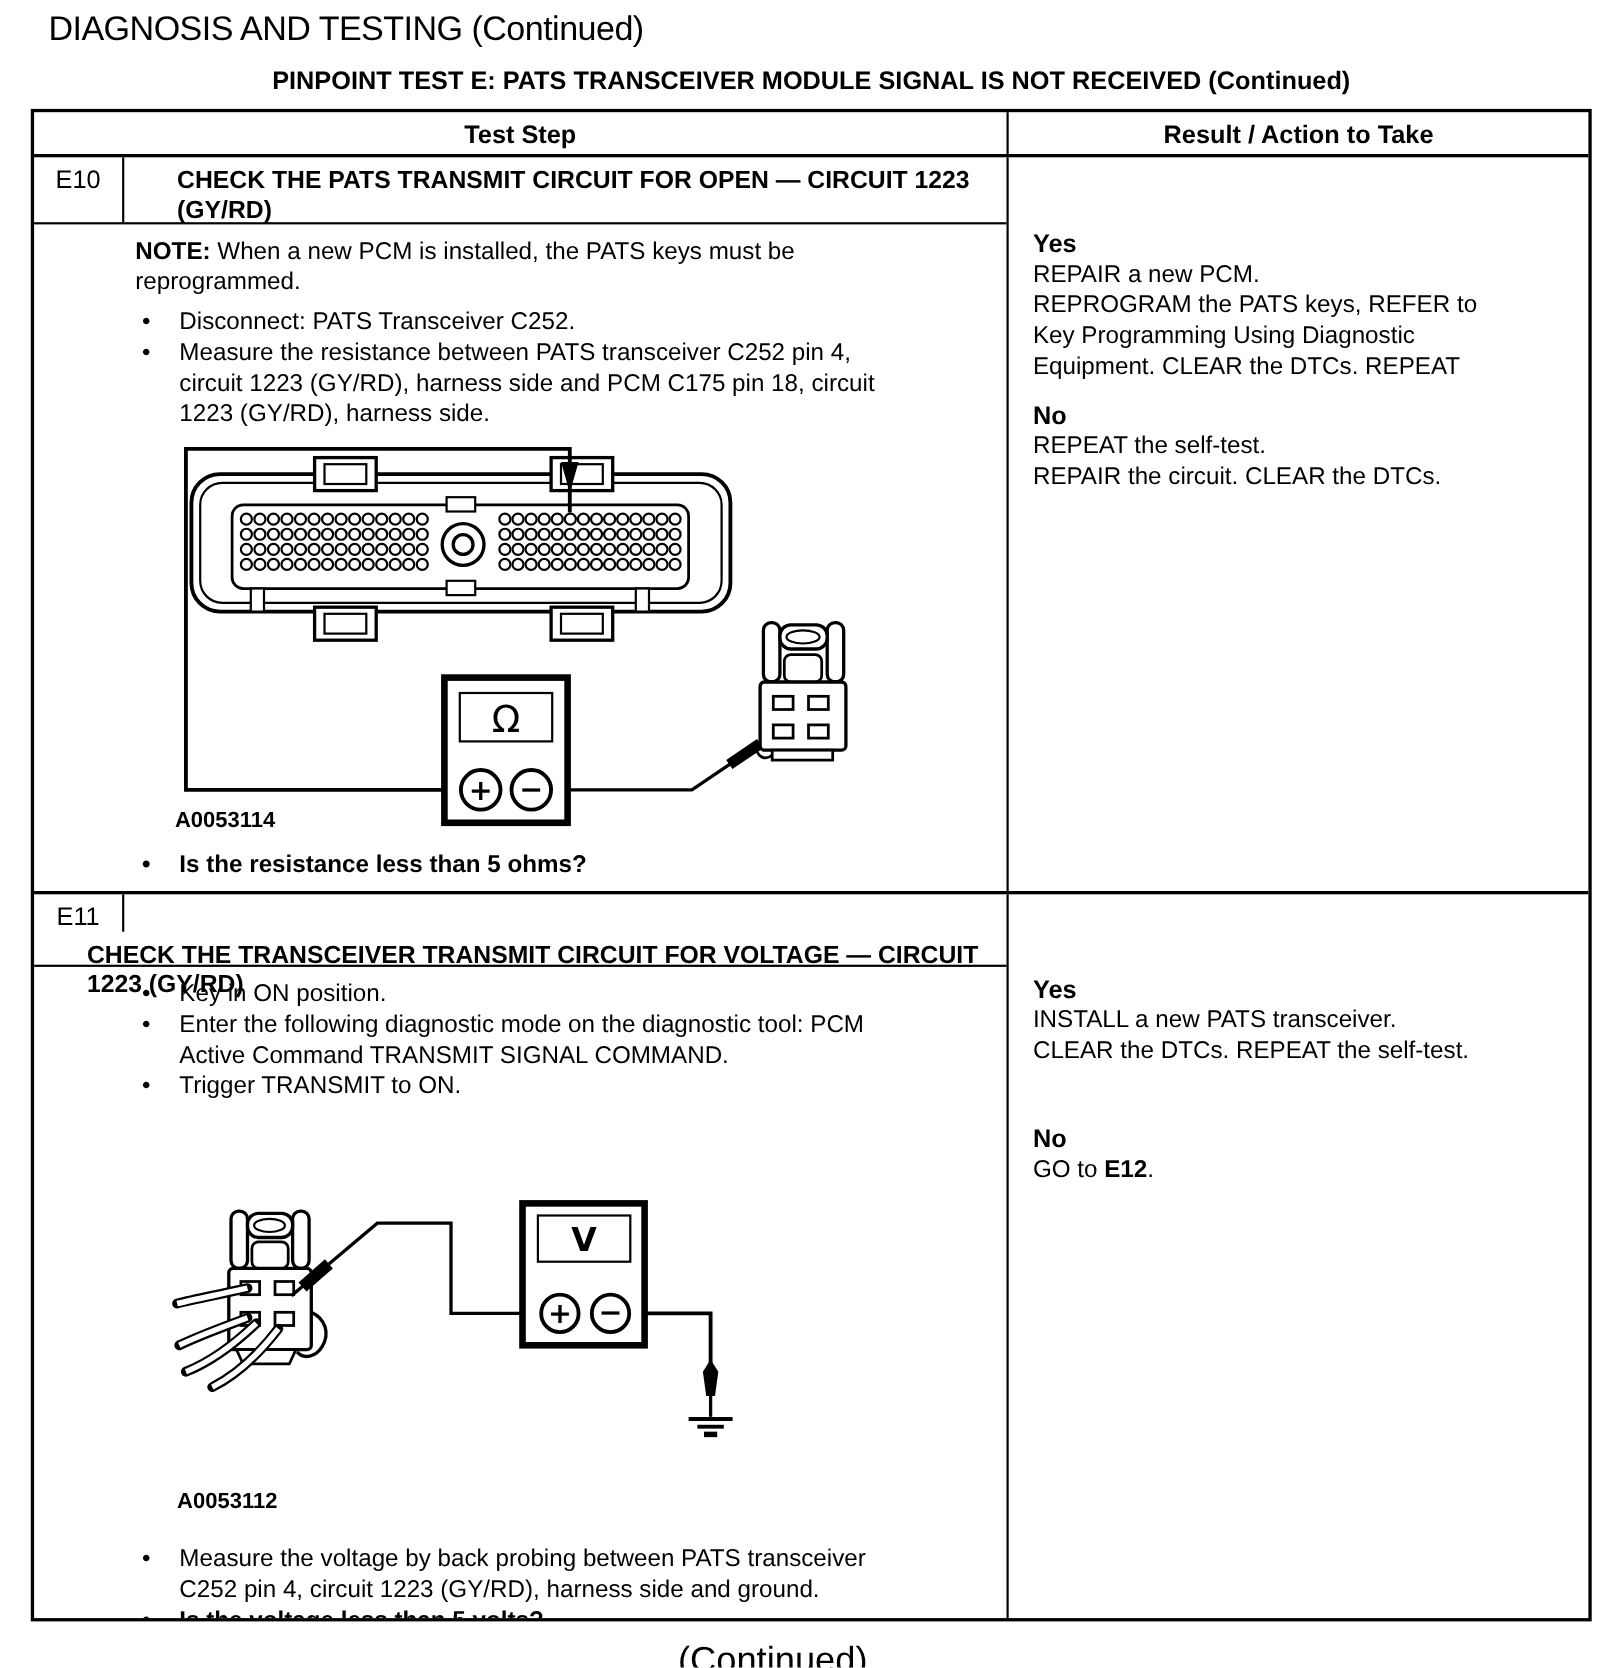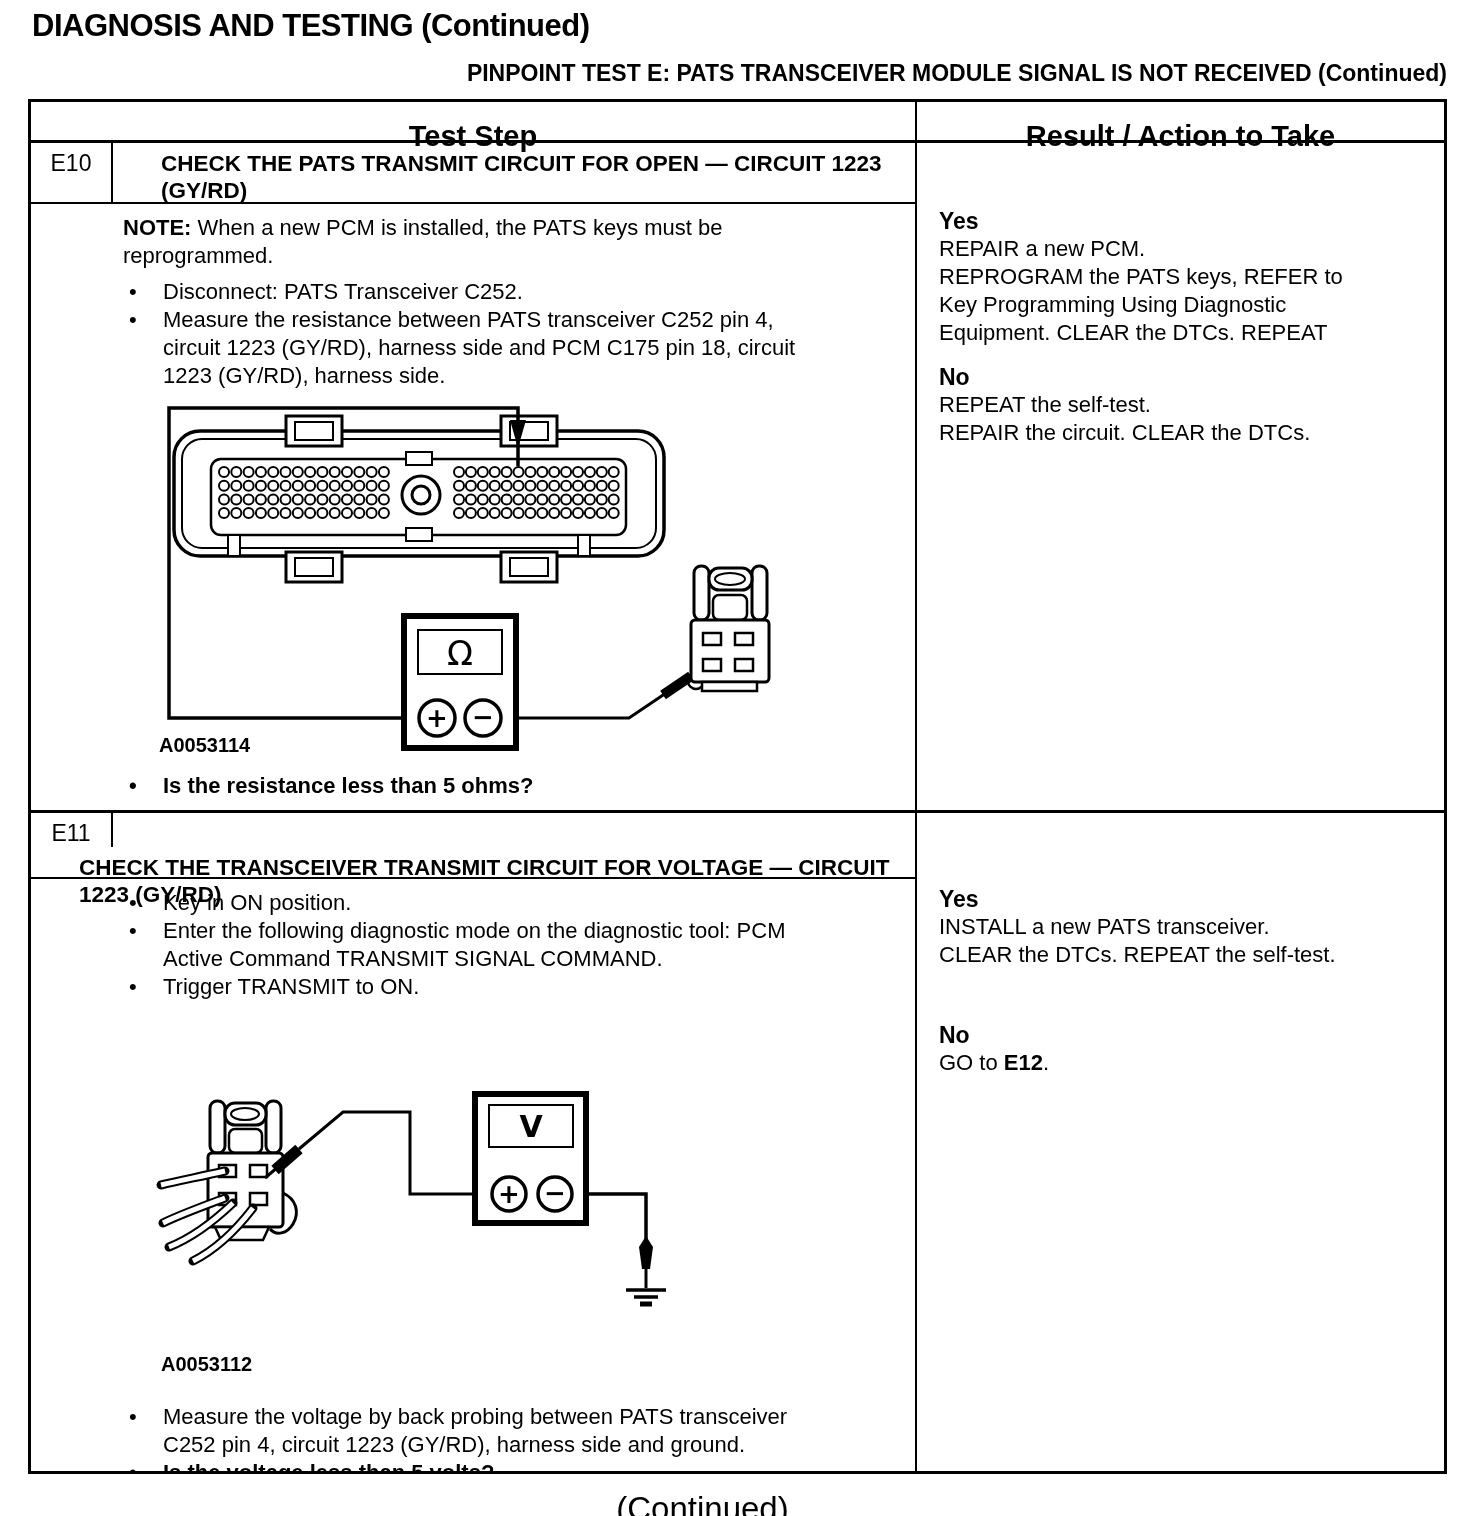--- a/index.html
+++ b/index.html
@@ -3,26 +3,26 @@
 <meta charset="utf-8">
 <style>
   html,body{margin:0;padding:0;background:#fff;}
   body{
     width:1472px;height:1516px;position:relative;color:#000;
     font-family:"Liberation Sans","DejaVu Sans",sans-serif;
     -webkit-font-smoothing:antialiased;
   }
   .b{font-weight:bold;}
   
-  .h1{margin:8px 0 0 32px;font-size:31px;font-weight:bold;letter-spacing:-0.5px;}
-  .h2{margin:16px 0 0 28px;width:1419px;text-align:right;font-size:23px;font-weight:bold;}
+  .h1{margin:8px 0 0 44px;font-size:31px;font-weight:normal;letter-spacing:-0.5px;}
+  .h2{margin:16px 0 0 28px;width:1419px;text-align:center;font-size:23px;font-weight:bold;}
   
   .ptable{margin:12px 0 0 28px;width:1419px;border:3px solid #000;box-sizing:border-box;}
   .thead{display:flex;height:38px;border-bottom:3px solid #000;}
-  .th{font-size:29px;font-weight:bold;text-align:center;padding-top:18px;box-sizing:border-box;}
+  .th{font-size:23px;font-weight:bold;text-align:center;padding-top:7px;box-sizing:border-box;}
   .th.left{width:886px;border-right:2px solid #000;}
   .th.right{flex:1;}
   .section{display:flex;box-sizing:border-box;}
   .section.e10{height:667px;}
   .section.e11{height:661px;border-top:3px solid #000;}
   .left-col{width:886px;border-right:2px solid #000;box-sizing:border-box;display:flex;flex-direction:column;}
   .right-col{flex:1;box-sizing:border-box;font-size:22px;line-height:28px;overflow:hidden;}
   .e10 .right-col{padding:64px 18px 0 22px;}
   .e11 .right-col{padding:72px 18px 0 22px;}
   .step-head{display:flex;border-bottom:2px solid #000;}

